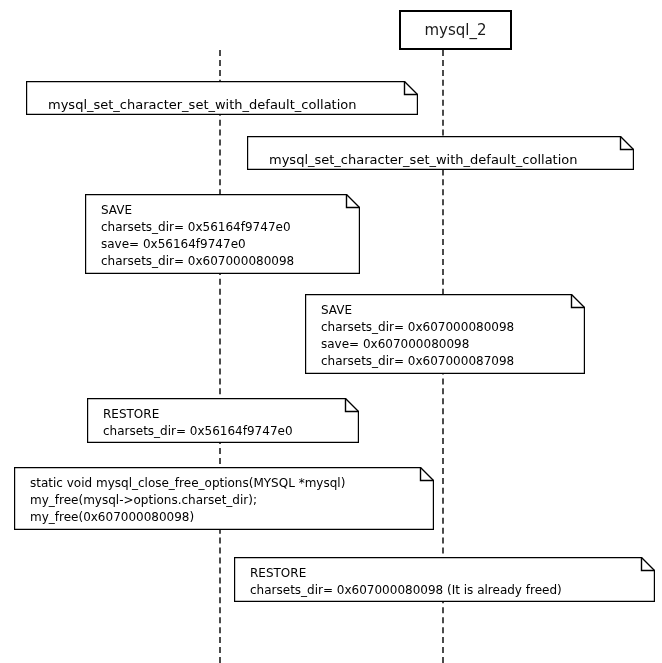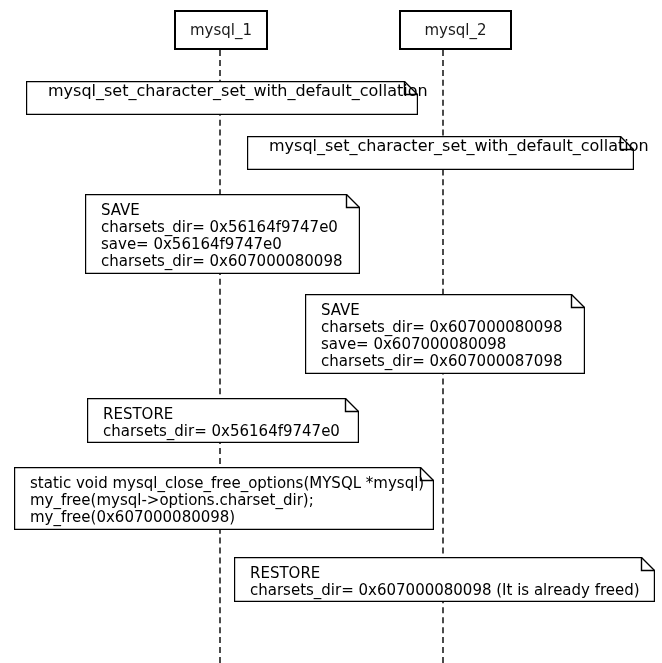--- a/index.html
+++ b/index.html
@@ -54,30 +54,30 @@
     display: block;
   }
   .note-text {
     position: absolute;
     left: 0;
     top: 0;
     box-sizing: border-box;
     width: 100%;
     height: 100%;
     padding: 8px 10px 0 16px;
-    font-size: 15px;
+    font-size: 12px;
     line-height: 17px;
     color: #000000;
     white-space: pre;
     pointer-events: none;
   }
   .note-text.single {
-    padding-top: 1px;
+    padding-top: 15px;
     padding-left: 22px;
-    font-size: 16px;
+    font-size: 13px;
   }
 </style>
 </head>
 <body>
 
 <div id="diagram">
     <div class="lifeline" style="left: 219px; top: 50px; height: 613px;"></div>
     <div class="lifeline" style="left: 442px; top: 50px; height: 613px;"></div>
     <div class="note" style="left: 26px; top: 81px; width: 392px; height: 34px;">
       <svg width="392" height="34">
@@ -131,19 +131,16 @@
 my_free(0x607000080098)</div>
     </div>
     <div class="note" style="left: 234px; top: 557px; width: 421px; height: 45px;">
       <svg width="421" height="45">
         <path d="M0.5,0.5 L407.5,0.5 L420.5,13.5 L420.5,44.5 L0.5,44.5 Z" fill="#ffffff" stroke="#000000" stroke-width="1.4"></path>
         <path d="M407.5,0.5 L407.5,13.5 L420.5,13.5" fill="none" stroke="#000000" stroke-width="1.4"></path>
       </svg>
       <div class="note-text">RESTORE
 charsets_dir= 0x607000080098 (It is already freed)</div>
     </div>
-    <div class="participant" style="left: 174px; top: 10px; width: 94px; height: 40px;">
-      <span class="participant-label">mysql_1</span>
-    </div>
     <div class="participant" style="left: 399px; top: 10px; width: 113px; height: 40px;">
       <span class="participant-label">mysql_2</span>
     </div>
   </div>
 
 </body></html>

